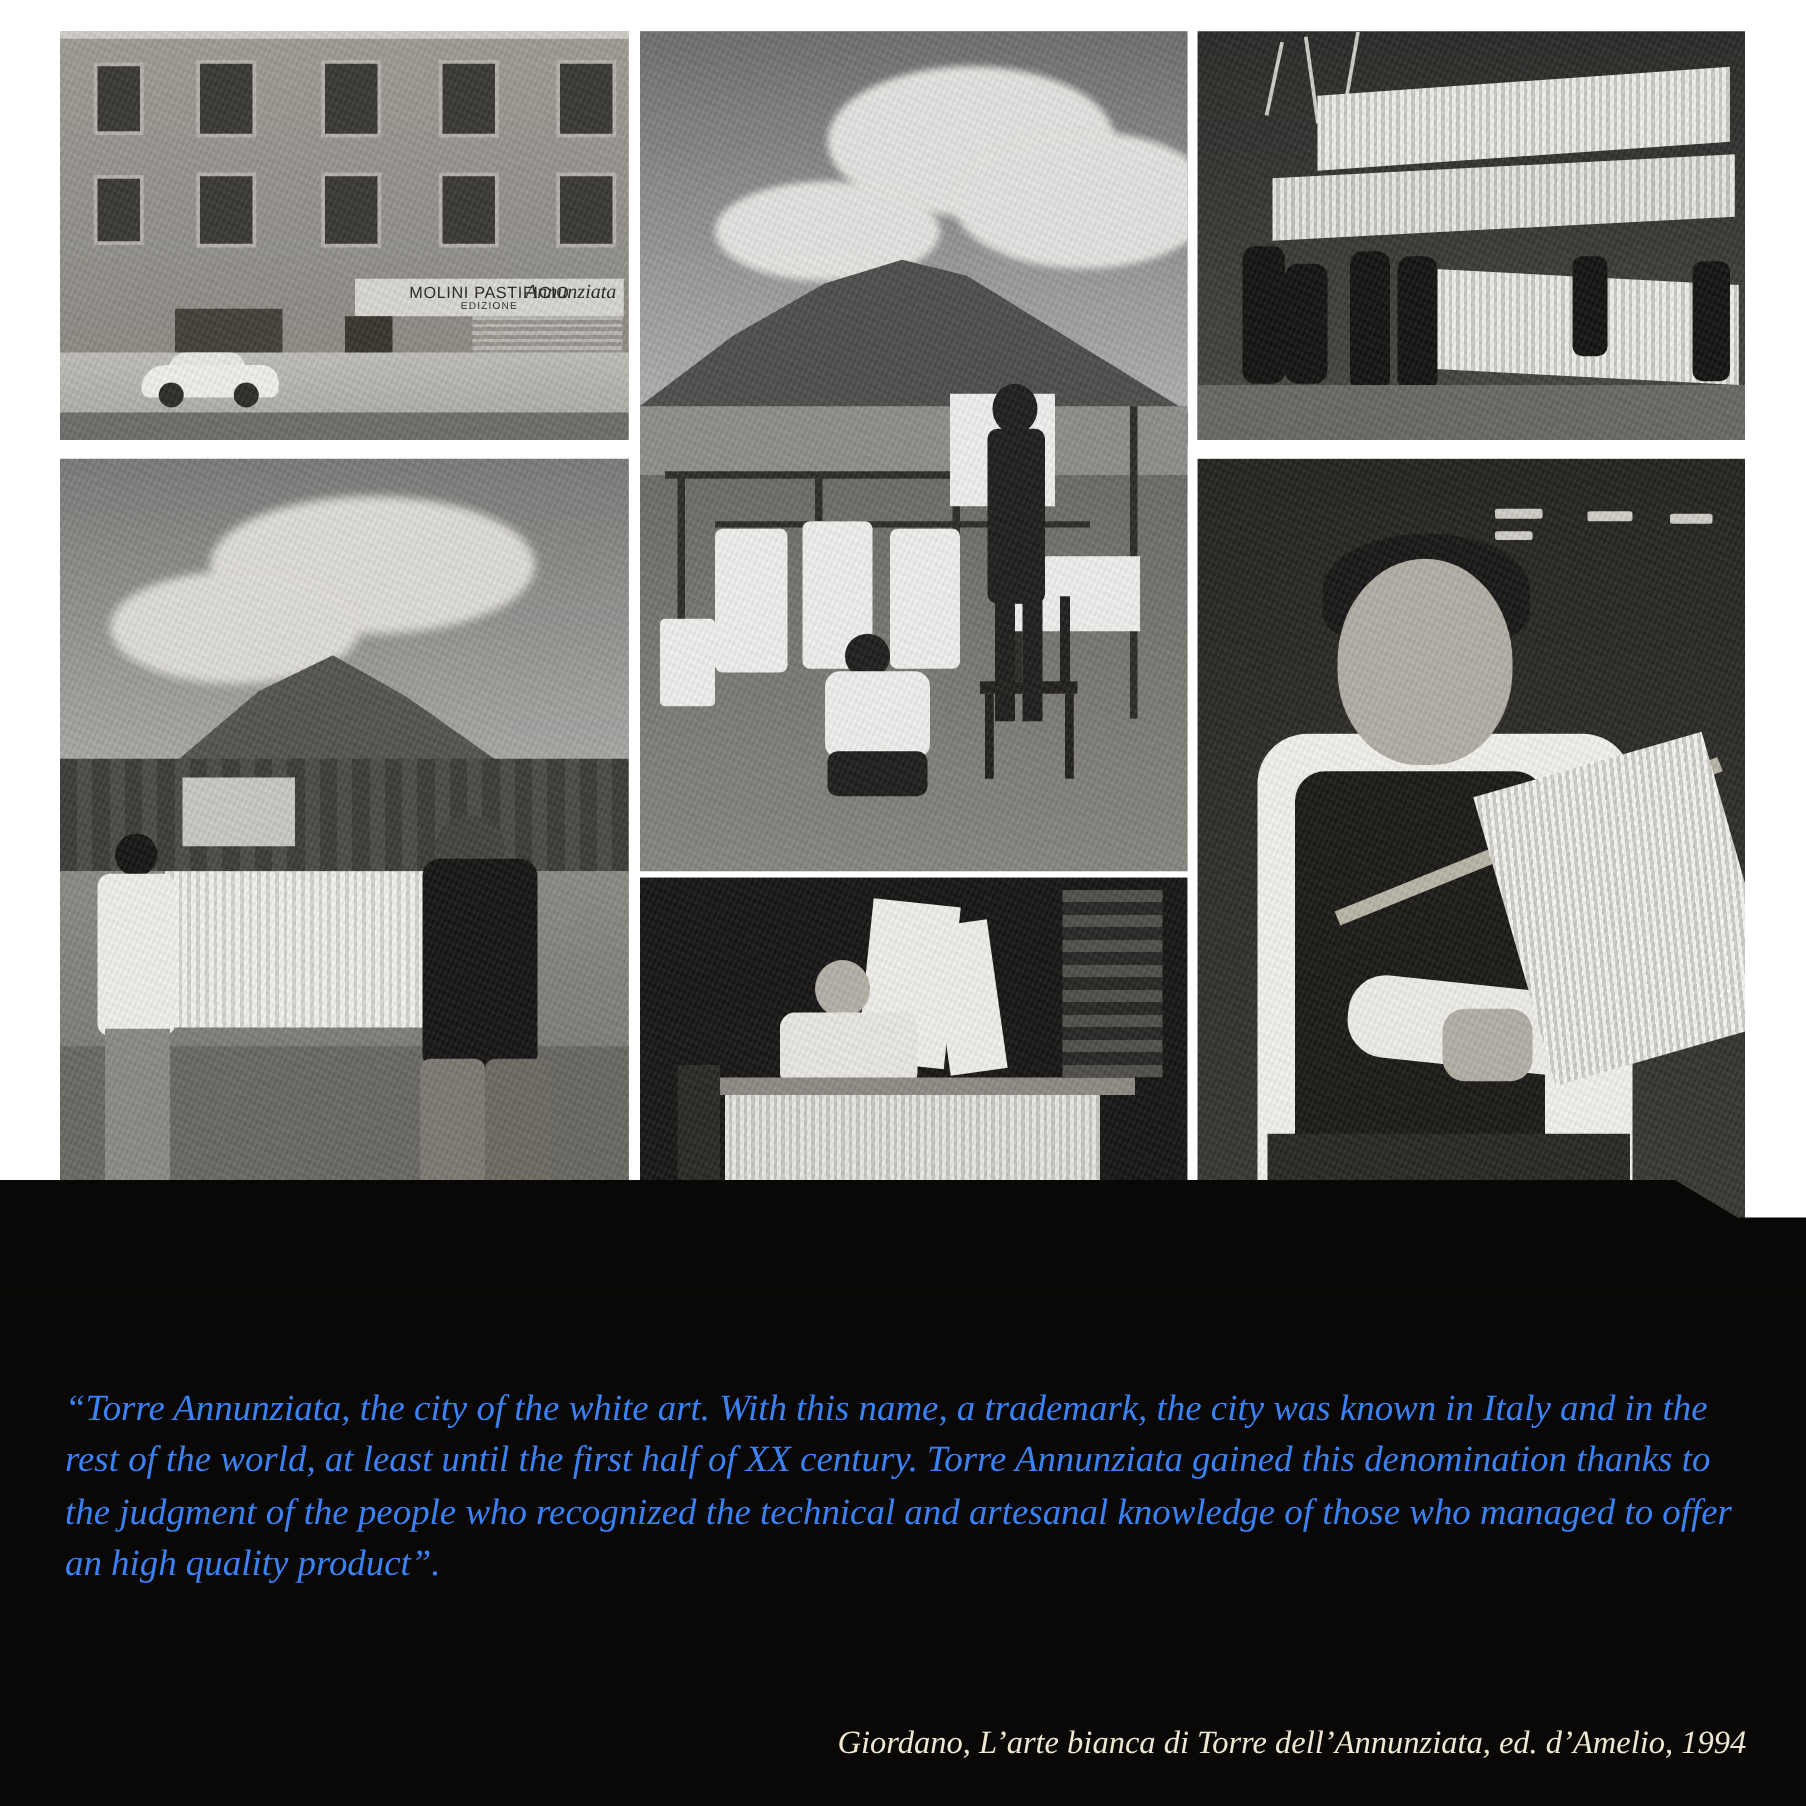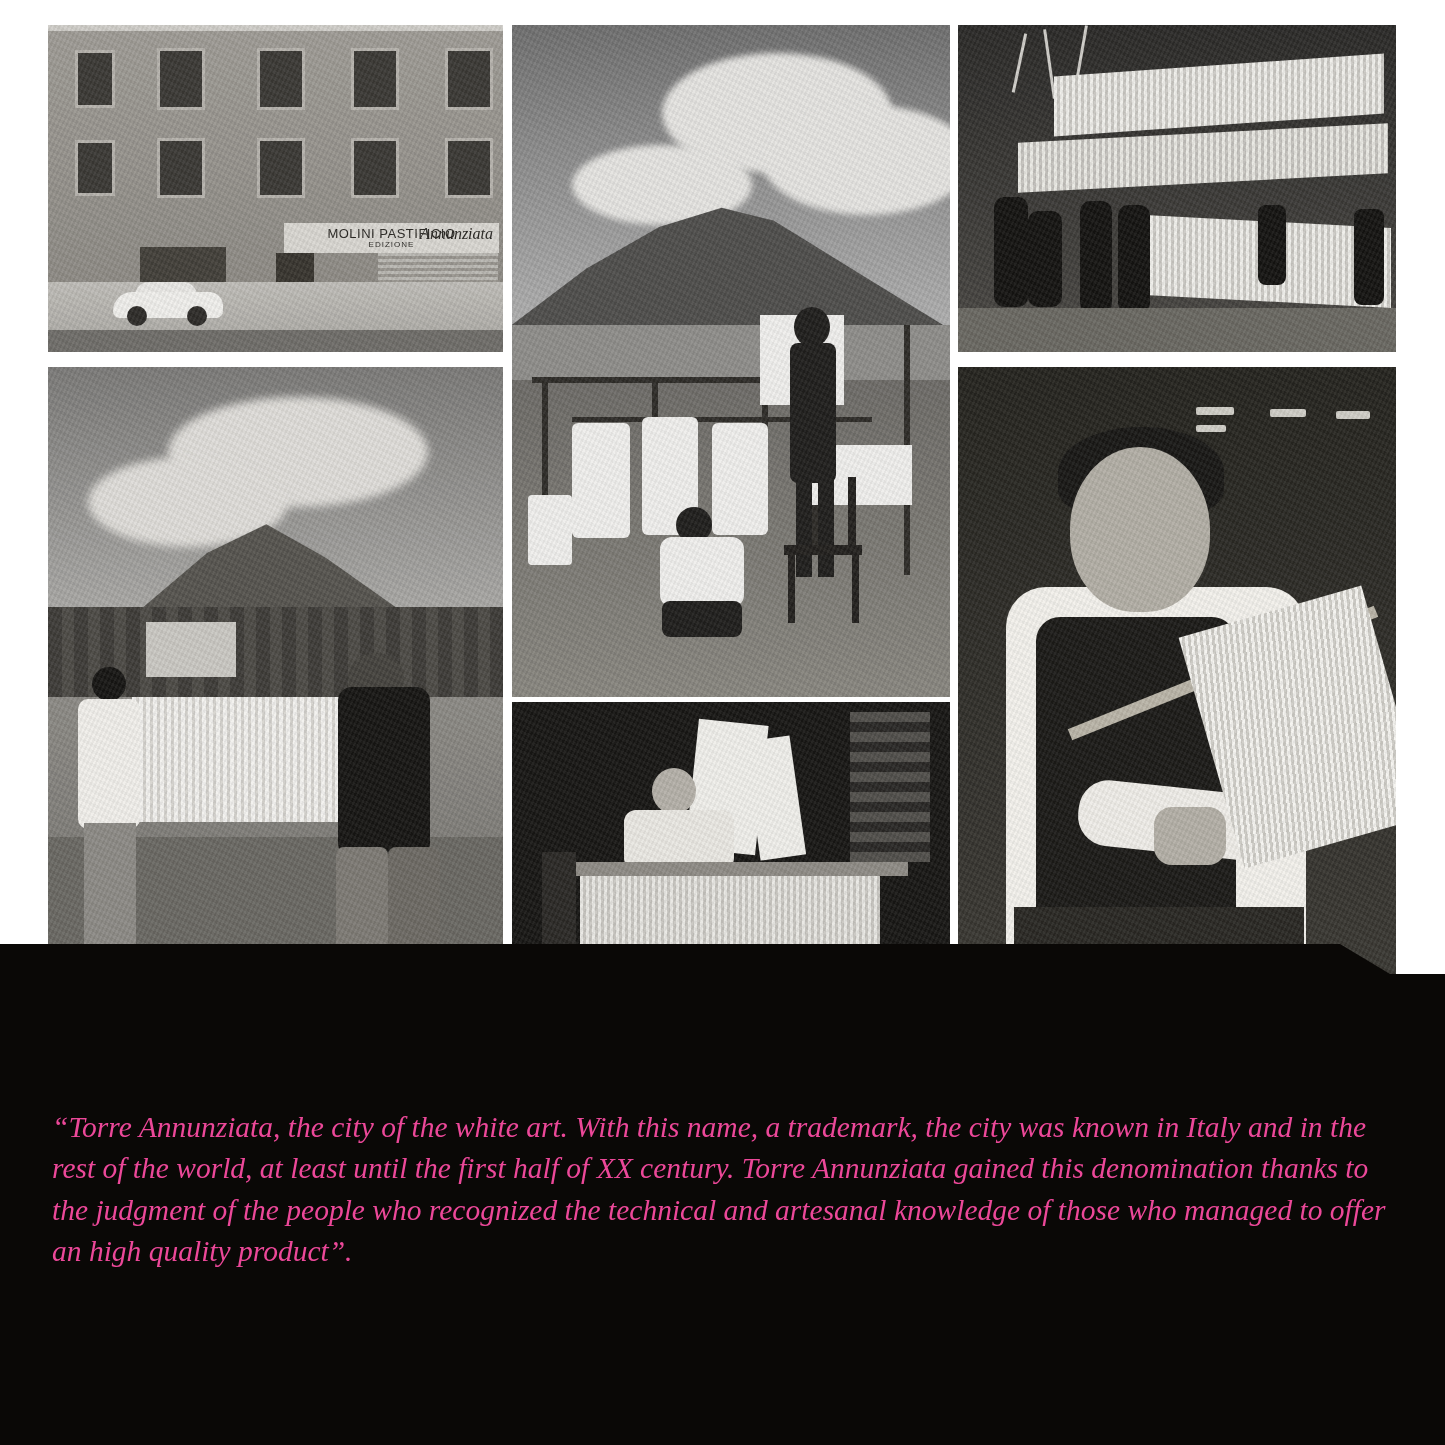--- a/index.html
+++ b/index.html
@@ -162,21 +162,21 @@
     top: 1035px;
     width: 1445px;
     height: 410px;
     background: #0a0806;
   }
   .quote {
     position: absolute;
     left: 52px;
     top: 72px;
     width: 1348px;
-    color: #ec4899;
+    color: #3b82f6;
     font-family: "Liberation Serif", serif;
     font-style: italic;
     font-size: 29.5px;
     line-height: 1.4;
     text-align: left;
   }
   .attrib {
     position: absolute;
     right: 48px;
     bottom: 36px;
@@ -356,15 +356,16 @@
       <div class="bundle" style="left:250px; top:240px; width:190px; height:240px; transform:rotate(-16deg);"></div>
       <div class="grain"></div>
     </div>
 
   </div>
 
   <div class="notch"></div>
 
   <div class="quote-area">
     <div class="quote">“Torre Annunziata, the city of the white art. With this name, a trademark, the city was known in Italy and in the rest of the world, at least until the first half of XX century. Torre Annunziata gained this denomination thanks to the judgment of the people who recognized the technical and artesanal knowledge of those who managed to offer an high quality product”.</div>
+    <div class="attrib">Giordano, L’arte bianca di Torre dell’Annunziata, ed. d’Amelio, 1994</div>
   </div>
 
 </div>
 
 </body></html>

